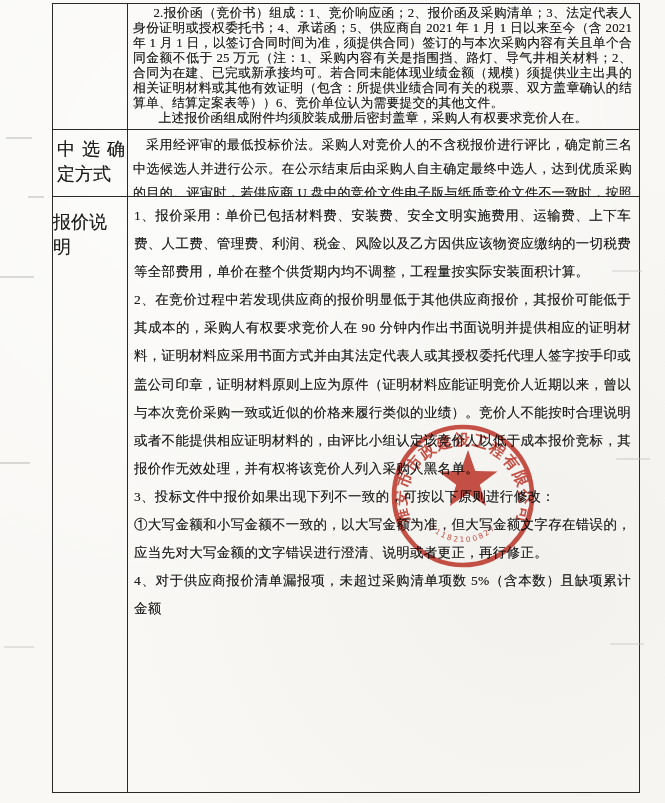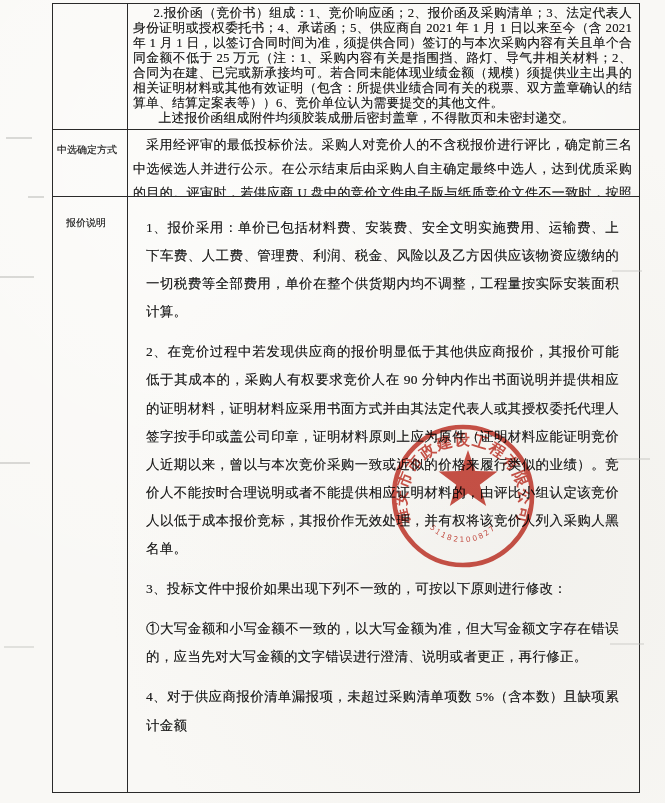--- a/index.html
+++ b/index.html
@@ -22,26 +22,26 @@
     left: 52px; top: 3px;
     width: 588px; height: 790px;
     border: 1.6px solid #2a2a2a;
     display: grid;
     grid-template-rows: 126px 67px 1fr;
   }
   .t-row { display: grid; grid-template-columns: 75px 1fr; min-height: 0; }
   .t-row.bordered { border-bottom: 1.6px solid #2a2a2a; }
   .label-cell {
     border-right: 1.6px solid #2a2a2a;
-    font-size: 10px;
+    font-size: 18px;
     line-height: 25px;
     overflow: hidden;
   }
   .label-cell.justify { padding: 7px 2px 0 4px; text-align: justify; }
-  .label-cell.center  { padding: 13px 8px 0 0; text-align: center; }
+  .label-cell.center  { padding: 13px 8px 0 0; text-align: left; }
   .content-cell { overflow: hidden; min-height: 0; }
   .tight {
     padding: 2px 7px 0 5px;
     font-size: 12.8px;
     line-height: 15px;
     text-align: justify;
     letter-spacing: 0.2px;
   }
   .tight p.ind15 { text-indent: 1.6em; }
   .tight p.ind2  { text-indent: 2em; }
@@ -53,21 +53,21 @@
     letter-spacing: 0.2px;
     text-indent: 1em;
   }
   .spaced {
     padding: 5px 8px 0 6px;
     font-size: 13.5px;
     line-height: 28.1px;
     text-align: justify;
     letter-spacing: 0.3px;
   }
-  .spaced p { margin: 12px; }
+  .spaced p { margin: 0; }
   
   .doc-table p, .label-cell { text-shadow: 0 0 .45px rgba(20,20,20,.55); }
   
   .seal {
     position: absolute;
     left: 387px; top: 419px;
     width: 152px; height: 154px;
     mix-blend-mode: multiply;
     opacity: .87;
     pointer-events: none;
@@ -87,21 +87,21 @@
 <body>
 
 <div class="page">
 
   <div class="doc-table">
 
     <div class="t-row bordered">
       <div class="label-cell"></div>
       <div class="content-cell tight">
         <p class="ind15">2.报价函（竞价书）组成：1、竞价响应函；2、报价函及采购清单；3、法定代表人身份证明或授权委托书；4、承诺函；5、供应商自 2021 年 1 月 1 日以来至今（含 2021 年 1 月 1 日，以签订合同时间为准，须提供合同）签订的与本次采购内容有关且单个合同金额不低于 25 万元（注：1、采购内容有关是指围挡、路灯、导气井相关材料；2、合同为在建、已完或新承接均可。若合同未能体现业绩金额（规模）须提供业主出具的相关证明材料或其他有效证明（包含：所提供业绩合同有关的税票、双方盖章确认的结算单、结算定案表等））6、竞价单位认为需要提交的其他文件。</p>
-        <p class="ind2">上述报价函组成附件均须胶装成册后密封盖章，不得散页和未密封递交。</p>
+        <p class="ind2">上述报价函组成附件均须胶装成册后密封盖章，采购人有权要求竞价人在。</p>
       </div>
     </div>
 
     <div class="t-row bordered">
       <div class="label-cell justify">中选确定方式</div>
       <div class="content-cell">
         <p class="row2-text">采用经评审的最低投标价法。采购人对竞价人的不含税报价进行评比，确定前三名中选候选人并进行公示。在公示结束后由采购人自主确定最终中选人，达到优质采购的目的。评审时，若供应商 U 盘中的竞价文件电子版与纸质竞价文件不一致时，按照供应商提交的纸质竞价文件进行评比。</p>
       </div>
     </div>
 

